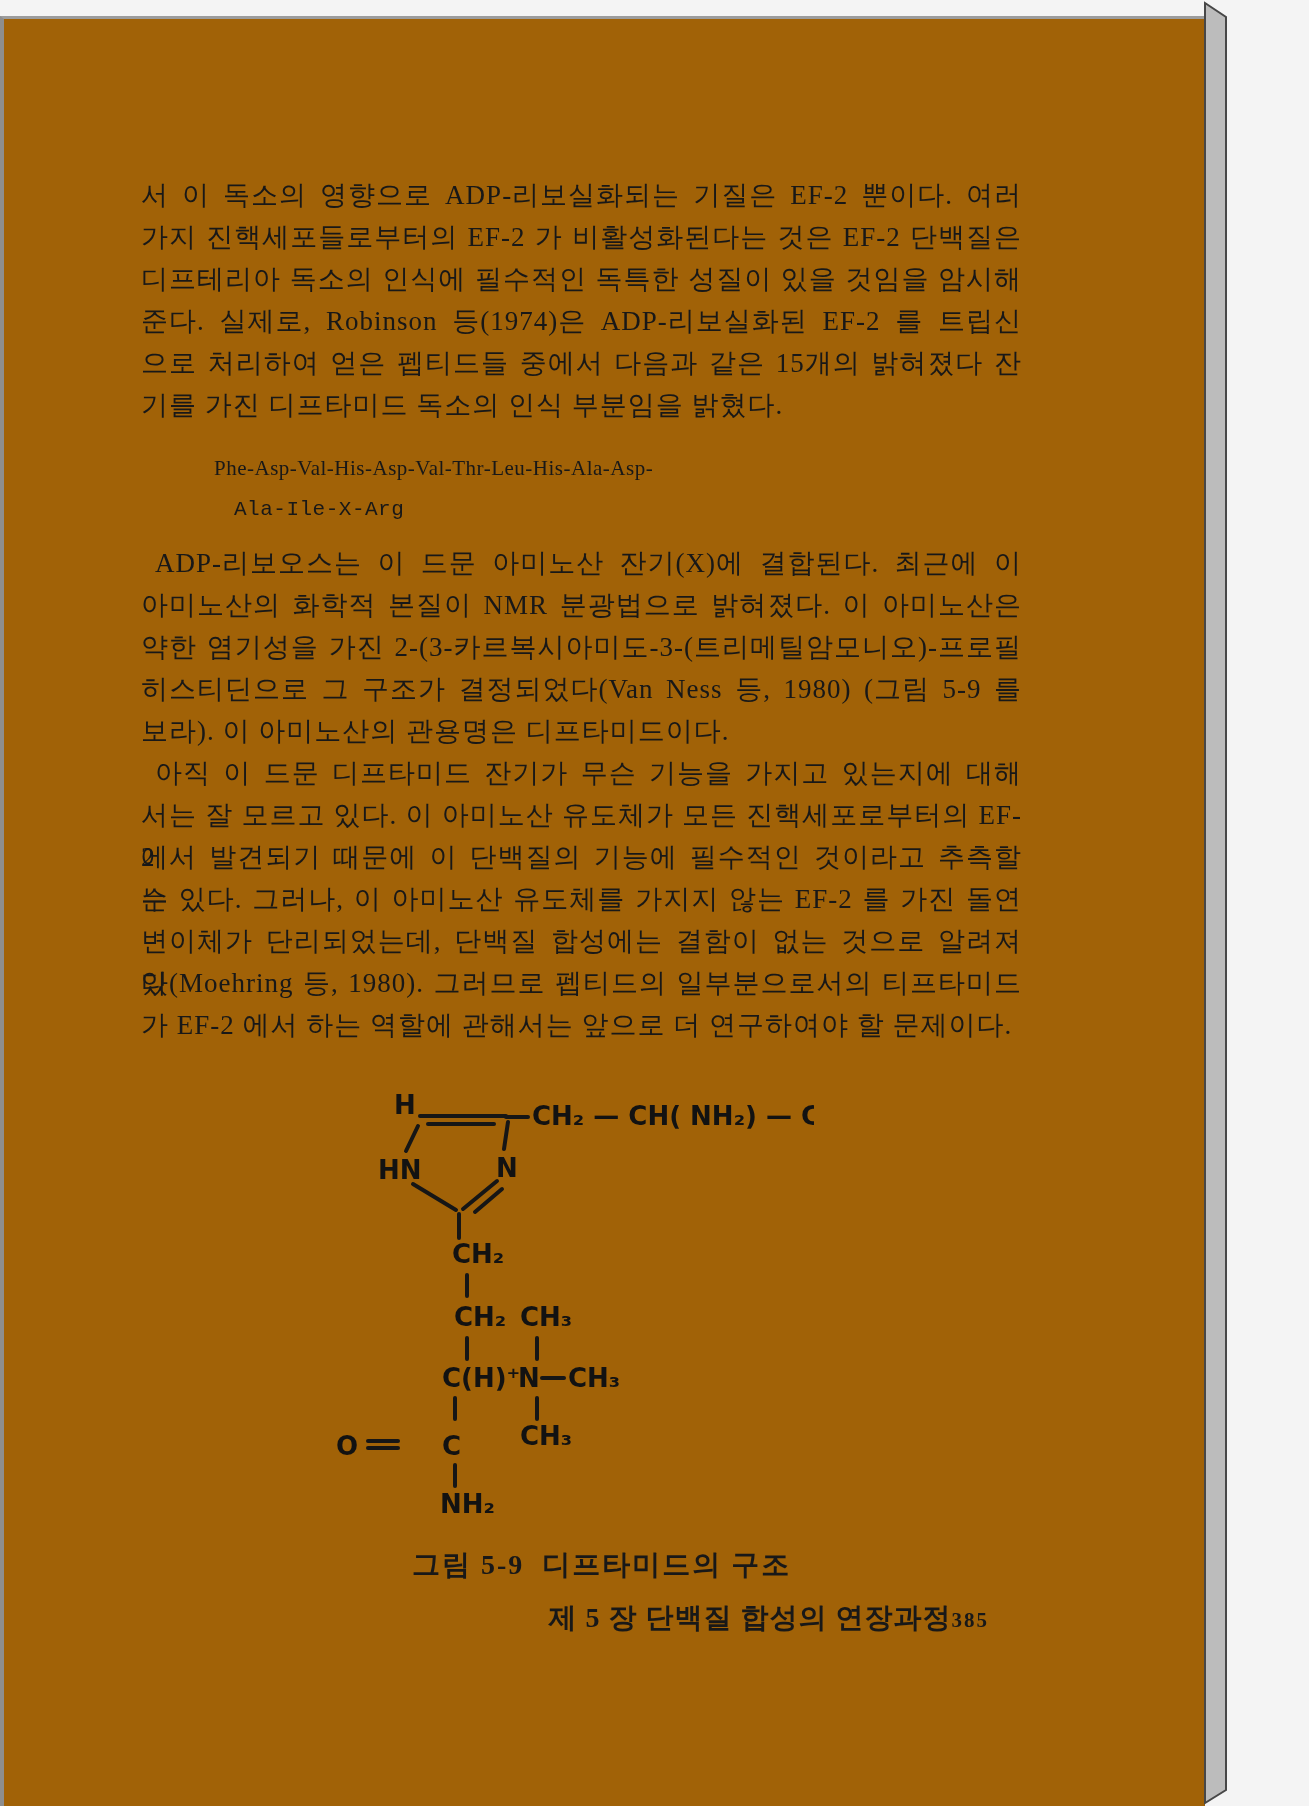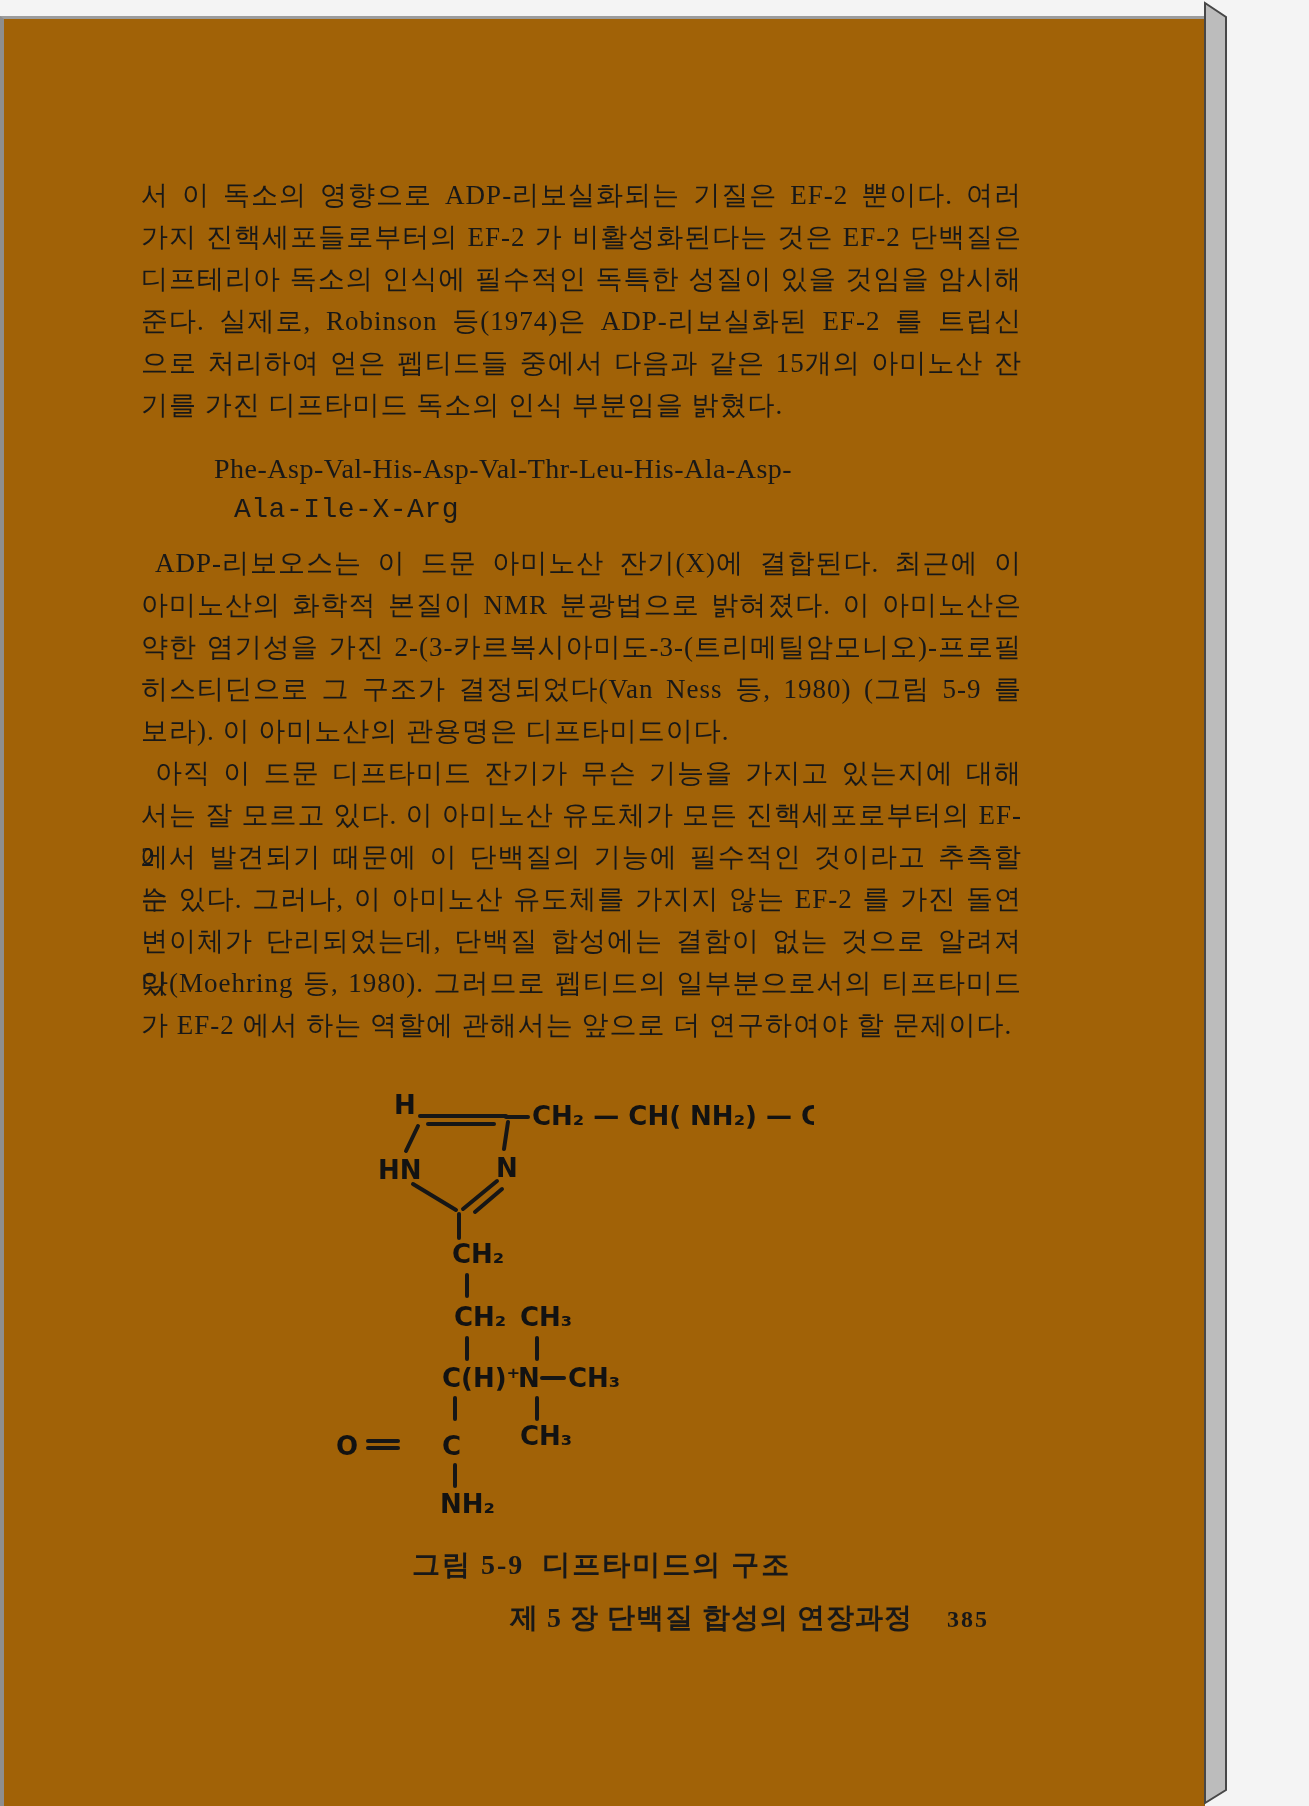--- a/index.html
+++ b/index.html
@@ -8,50 +8,50 @@
   .page{position:absolute;left:0;top:16px;width:1205px;height:1804px;background:#a16207;
         border-top:3px solid #9c9c9c;border-left:4px solid #8e8e8e;border-bottom:3px solid #9c9c9c;
         box-sizing:border-box;}
   .edge-svg{position:absolute;left:0;top:0;width:1309px;height:1806px;pointer-events:none;}
 
   .textblock{position:absolute;left:137px;top:155px;width:881px;}
   .bline{font-size:27px;height:42px;line-height:42px;letter-spacing:1px;
          text-align:justify;text-align-last:justify;white-space:normal;overflow:visible;}
   .bline.end{text-align:left;text-align-last:left;}
   .bline.indent{text-indent:14px;}
-  .seq{font-size:28px;height:41px;line-height:41px;letter-spacing:0.5px;
+  .seq{font-size:21px;height:41px;line-height:41px;letter-spacing:0.5px;
        font-family:"Liberation Serif","DejaVu Serif",serif;text-align:left;text-align-last:left;}
   .seq1{margin-top:22px;padding-left:73px;}
   .seq2{padding-left:93px;font-family:Liberation Mono, monospace;}
   .p2start{margin-top:12px;}
 
   .figure-svg{position:absolute;left:330px;top:1070px;}
   .figure-svg text{font-family:"DejaVu Sans","Liberation Sans",sans-serif;font-size:26px;
                    font-weight:600;fill:#121212;}
   .figure-svg line{stroke:#161616;stroke-width:4;stroke-linecap:round;}
 
   .caption{position:absolute;left:408px;top:1527px;font-size:28px;font-weight:bold;
            letter-spacing:2px;}
   .caption .fig-no{margin-right:18px;}
   .footer{position:absolute;left:120px;top:1580px;width:865px;text-align:right;
           font-size:28px;font-weight:600;letter-spacing:1px;white-space:nowrap;}
-  .footer .pageno{margin-left:34px;font-size:24px;letter-spacing:2px;}
+  .footer .pageno{font-size:21px;letter-spacing:2px;}
 </style>
 </head>
 <body>
 
 <div class="canvas">
   <div class="page">
 
     <div class="textblock">
       <div class="bline">서 이 독소의 영향으로 ADP-리보실화되는 기질은 EF-2 뿐이다. 여러</div>
       <div class="bline">가지 진핵세포들로부터의 EF-2 가 비활성화된다는 것은 EF-2 단백질은</div>
       <div class="bline">디프테리아 독소의 인식에 필수적인 독특한 성질이 있을 것임을 암시해</div>
       <div class="bline">준다. 실제로, Robinson 등(1974)은 ADP-리보실화된 EF-2 를 트립신</div>
-      <div class="bline">으로 처리하여 얻은 펩티드들 중에서 다음과 같은 15개의 아미노산 잔</div>
+      <div class="bline">으로 처리하여 얻은 펩티드들 중에서 다음과 같은 15개의 밝혀졌다 잔</div>
       <div class="bline end">기를 가진 디프타미드 독소의 인식 부분임을 밝혔다.</div>
 
       <div class="seq seq1">Phe-Asp-Val-His-Asp-Val-Thr-Leu-His-Ala-Asp-</div>
       <div class="seq seq2">Ala-Ile-X-Arg</div>
 
       <div class="bline indent p2start">ADP-리보오스는 이 드문 아미노산 잔기(X)에 결합된다. 최근에 이</div>
       <div class="bline">아미노산의 화학적 본질이 NMR 분광법으로 밝혀졌다. 이 아미노산은</div>
       <div class="bline">약한 염기성을 가진 2-(3-카르복시아미도-3-(트리메틸암모니오)-프로필</div>
       <div class="bline">히스티딘으로 그 구조가 결정되었다(Van Ness 등, 1980) (그림 5-9 를</div>
       <div class="bline end">보라). 이 아미노산의 관용명은 디프타미드이다.</div>

